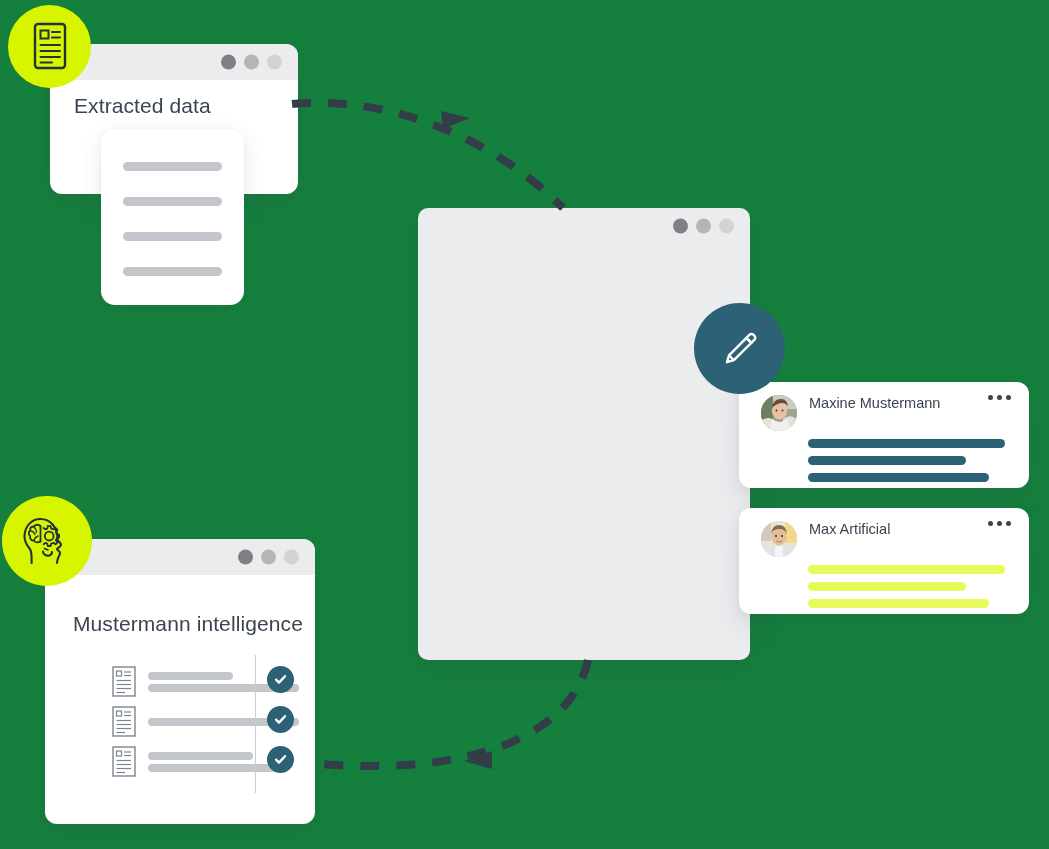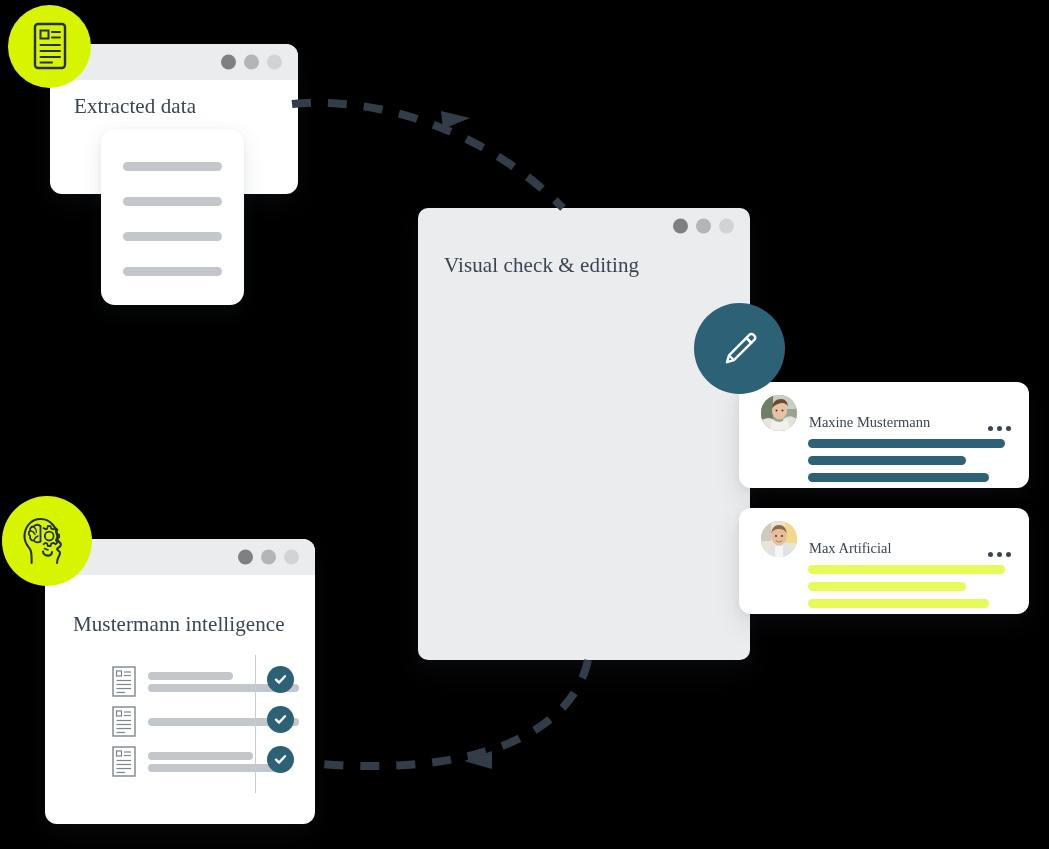--- a/index.html
+++ b/index.html
@@ -9,23 +9,22 @@
     background: #ffffff;
   }
   body {
     font-family: "Liberation Sans", sans-serif;
     -webkit-font-smoothing: antialiased;
   }
   #stage {
     position: relative;
     width: 1049px;
     height: 849px;
-    background: #000000;
+    background: #15803d;
     overflow: hidden;
-    font-family: Liberation Serif, serif;
   }
 
   
   .window {
     position: absolute;
     border-radius: 12px;
     background: #ffffff;
     box-shadow: 0 10px 26px rgba(60,70,85,0.13), 0 2px 8px rgba(60,70,85,0.07);
   }
   .titlebar {
@@ -176,21 +175,21 @@
     border-radius: 12px;
     box-shadow: 0 10px 26px rgba(60,70,85,0.13), 0 2px 8px rgba(60,70,85,0.07);
     z-index: 30;
   }
   #comment-1 { left: 739px; top: 382px; width: 290px; height: 106px; }
   #comment-2 { left: 739px; top: 508px; width: 290px; height: 106px; }
   .comment-head {
     position: absolute;
     left: 22px; top: 13px; right: 18px;
     display: flex;
-    align-items: flex-end;
+    align-items: flex-start;
   }
   .avatar {
     width: 36px; height: 36px;
     border-radius: 50%;
     overflow: hidden;
     flex: 0 0 36px;
     position: relative;
     background: #cbbfae;
   }
   .avatar svg { display: block; width: 100%; height: 100%; }
@@ -320,21 +319,20 @@
   </div>
 
   <div class="window" id="card-visual">
     <div class="titlebar">
       <div class="dots">
         <span class="dot d1"></span>
         <span class="dot d2"></span>
         <span class="dot d3"></span>
       </div>
     </div>
-    <div class="win-title">Visual check &amp; editing</div>
 
   </div>
 
   <div id="pencil-badge">
     <svg width="42" height="42" viewBox="0 0 42 42" fill="none" aria-hidden="true">
       <path d="M8 34.2 L10 27.3 L27.4 9.9 L32.3 14.8 L14.9 32.2 Z" stroke="#ffffff" stroke-width="2.4" stroke-linejoin="round"></path>
       <path d="M27.4 9.9 L30.6 6.7 A2.6 2.6 0 0 1 34.3 6.7 L35.5 7.9 A2.6 2.6 0 0 1 35.5 11.6 L32.3 14.8 Z" stroke="#ffffff" stroke-width="2.4" stroke-linejoin="round"></path>
       <line x1="10" y1="27.3" x2="14.9" y2="32.2" stroke="#ffffff" stroke-width="2.2"></line>
     </svg>
   </div>

